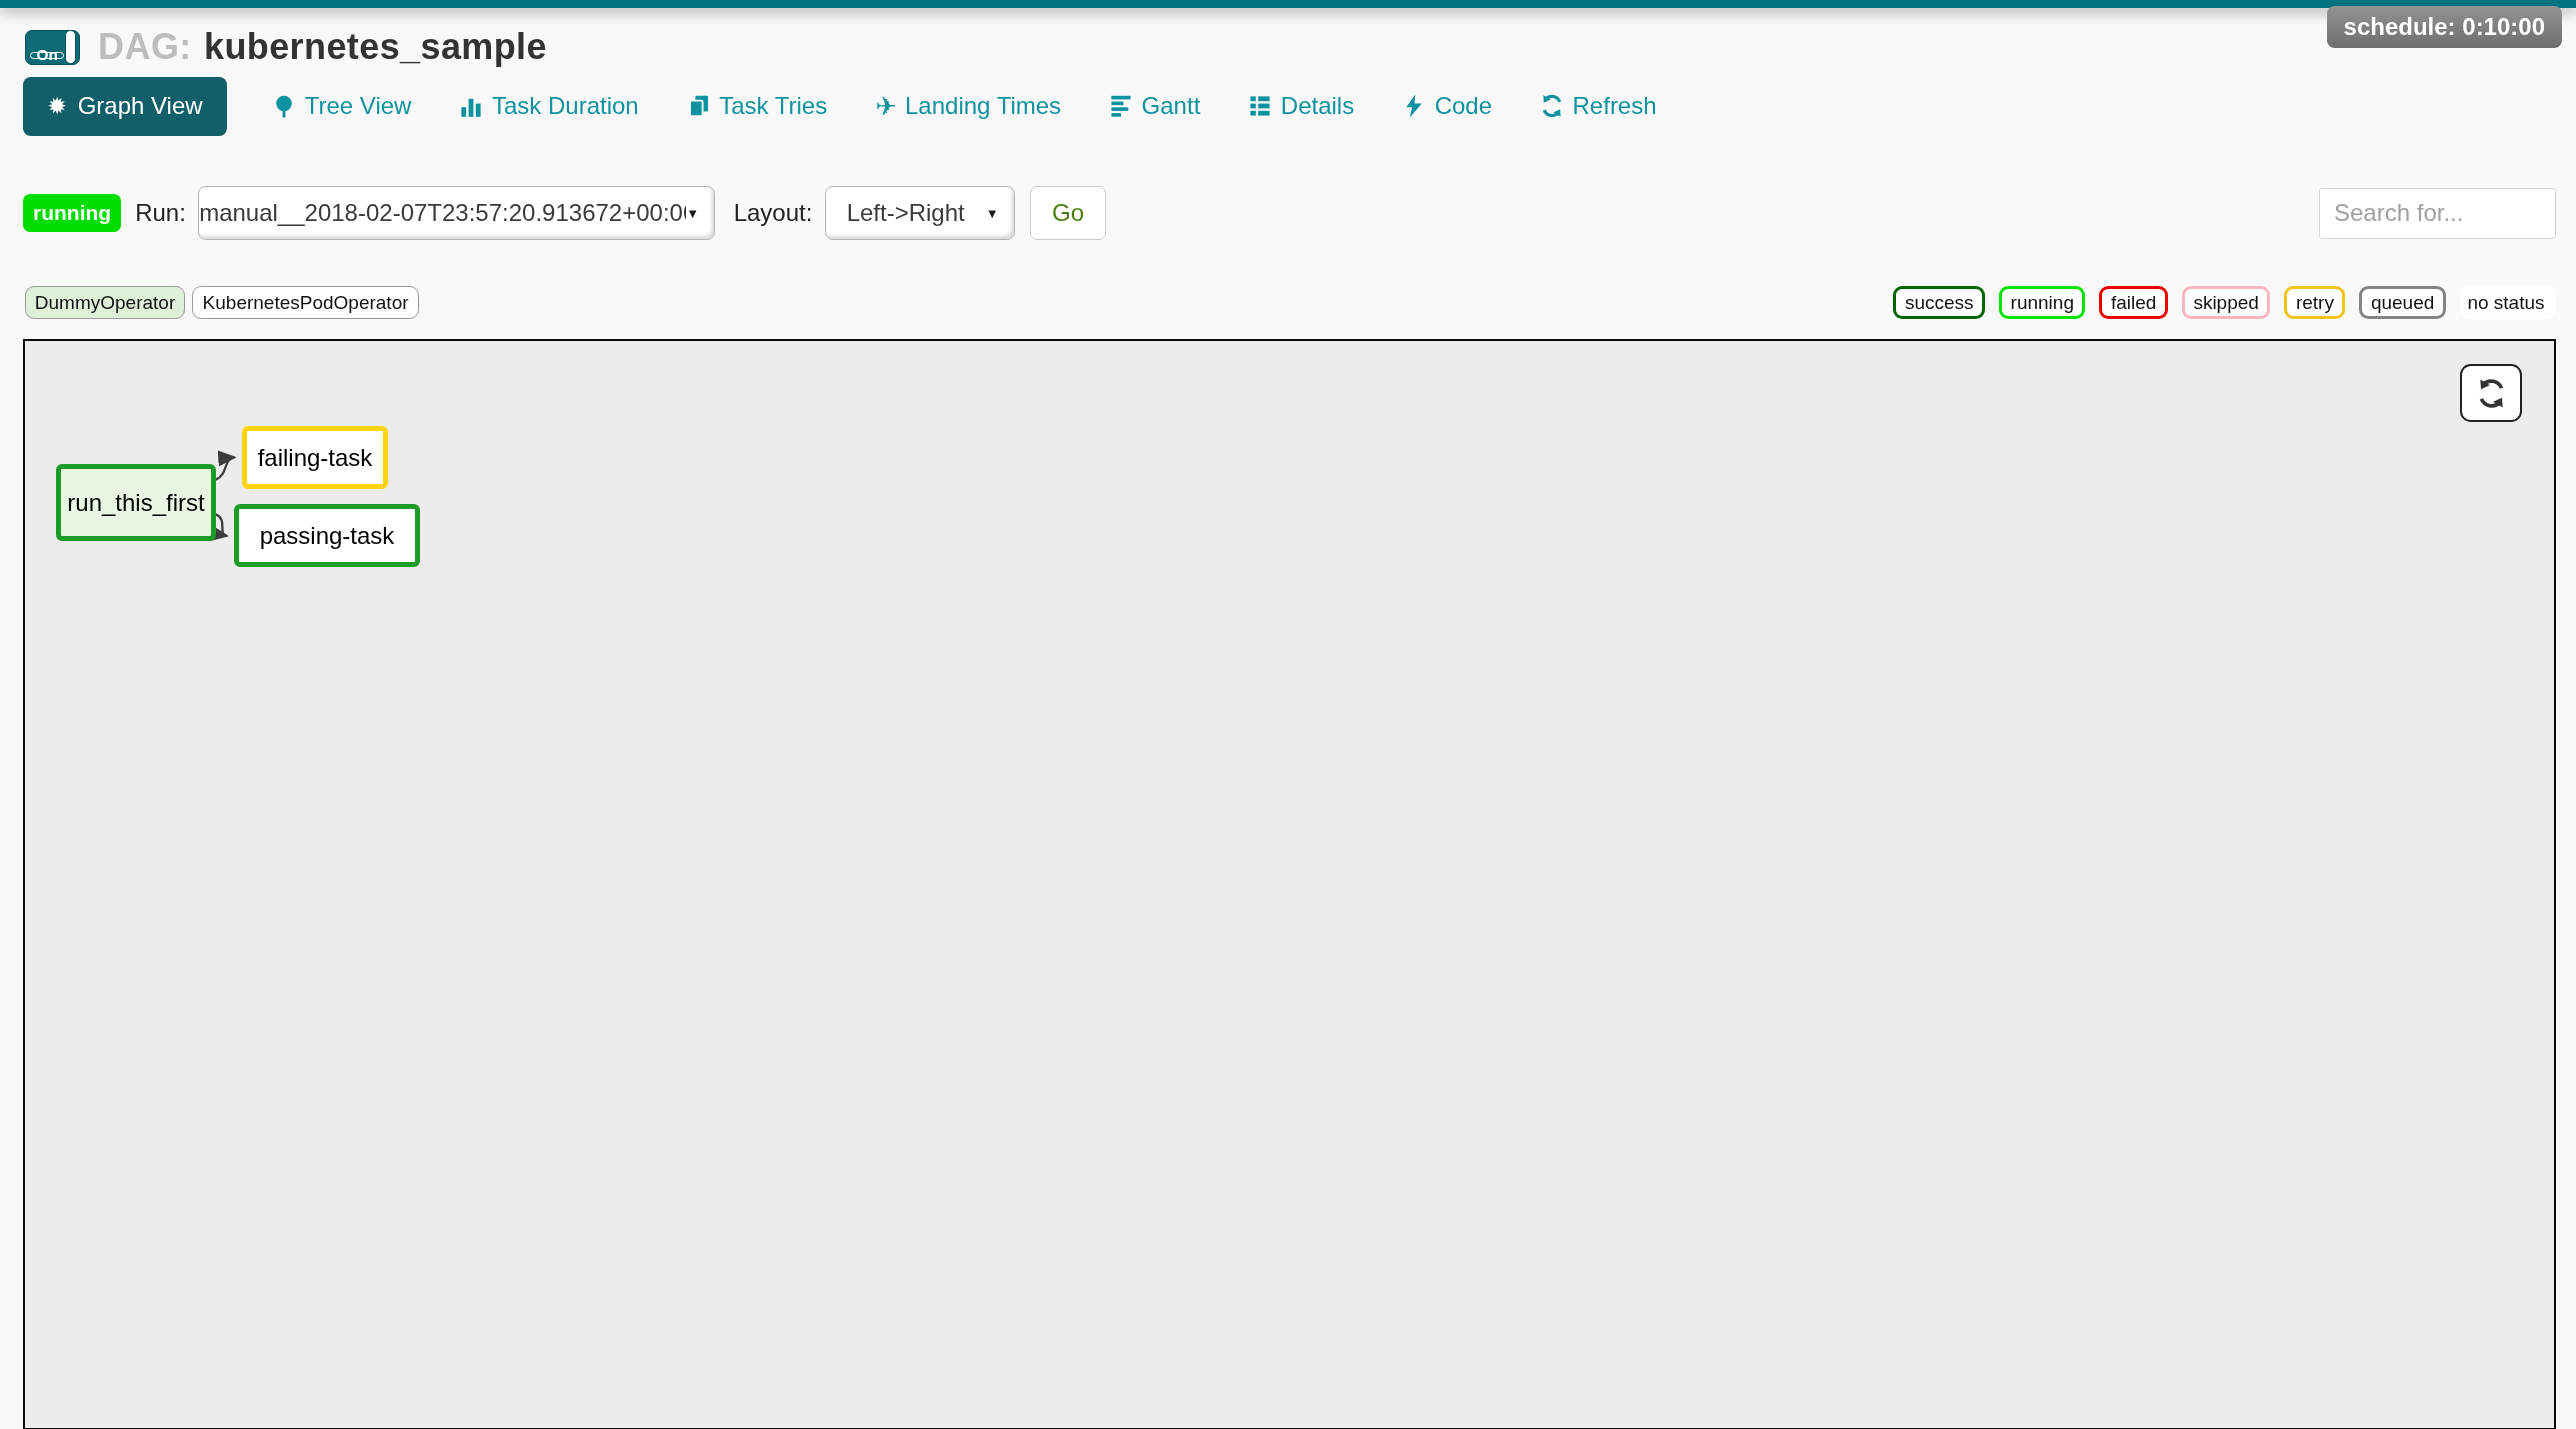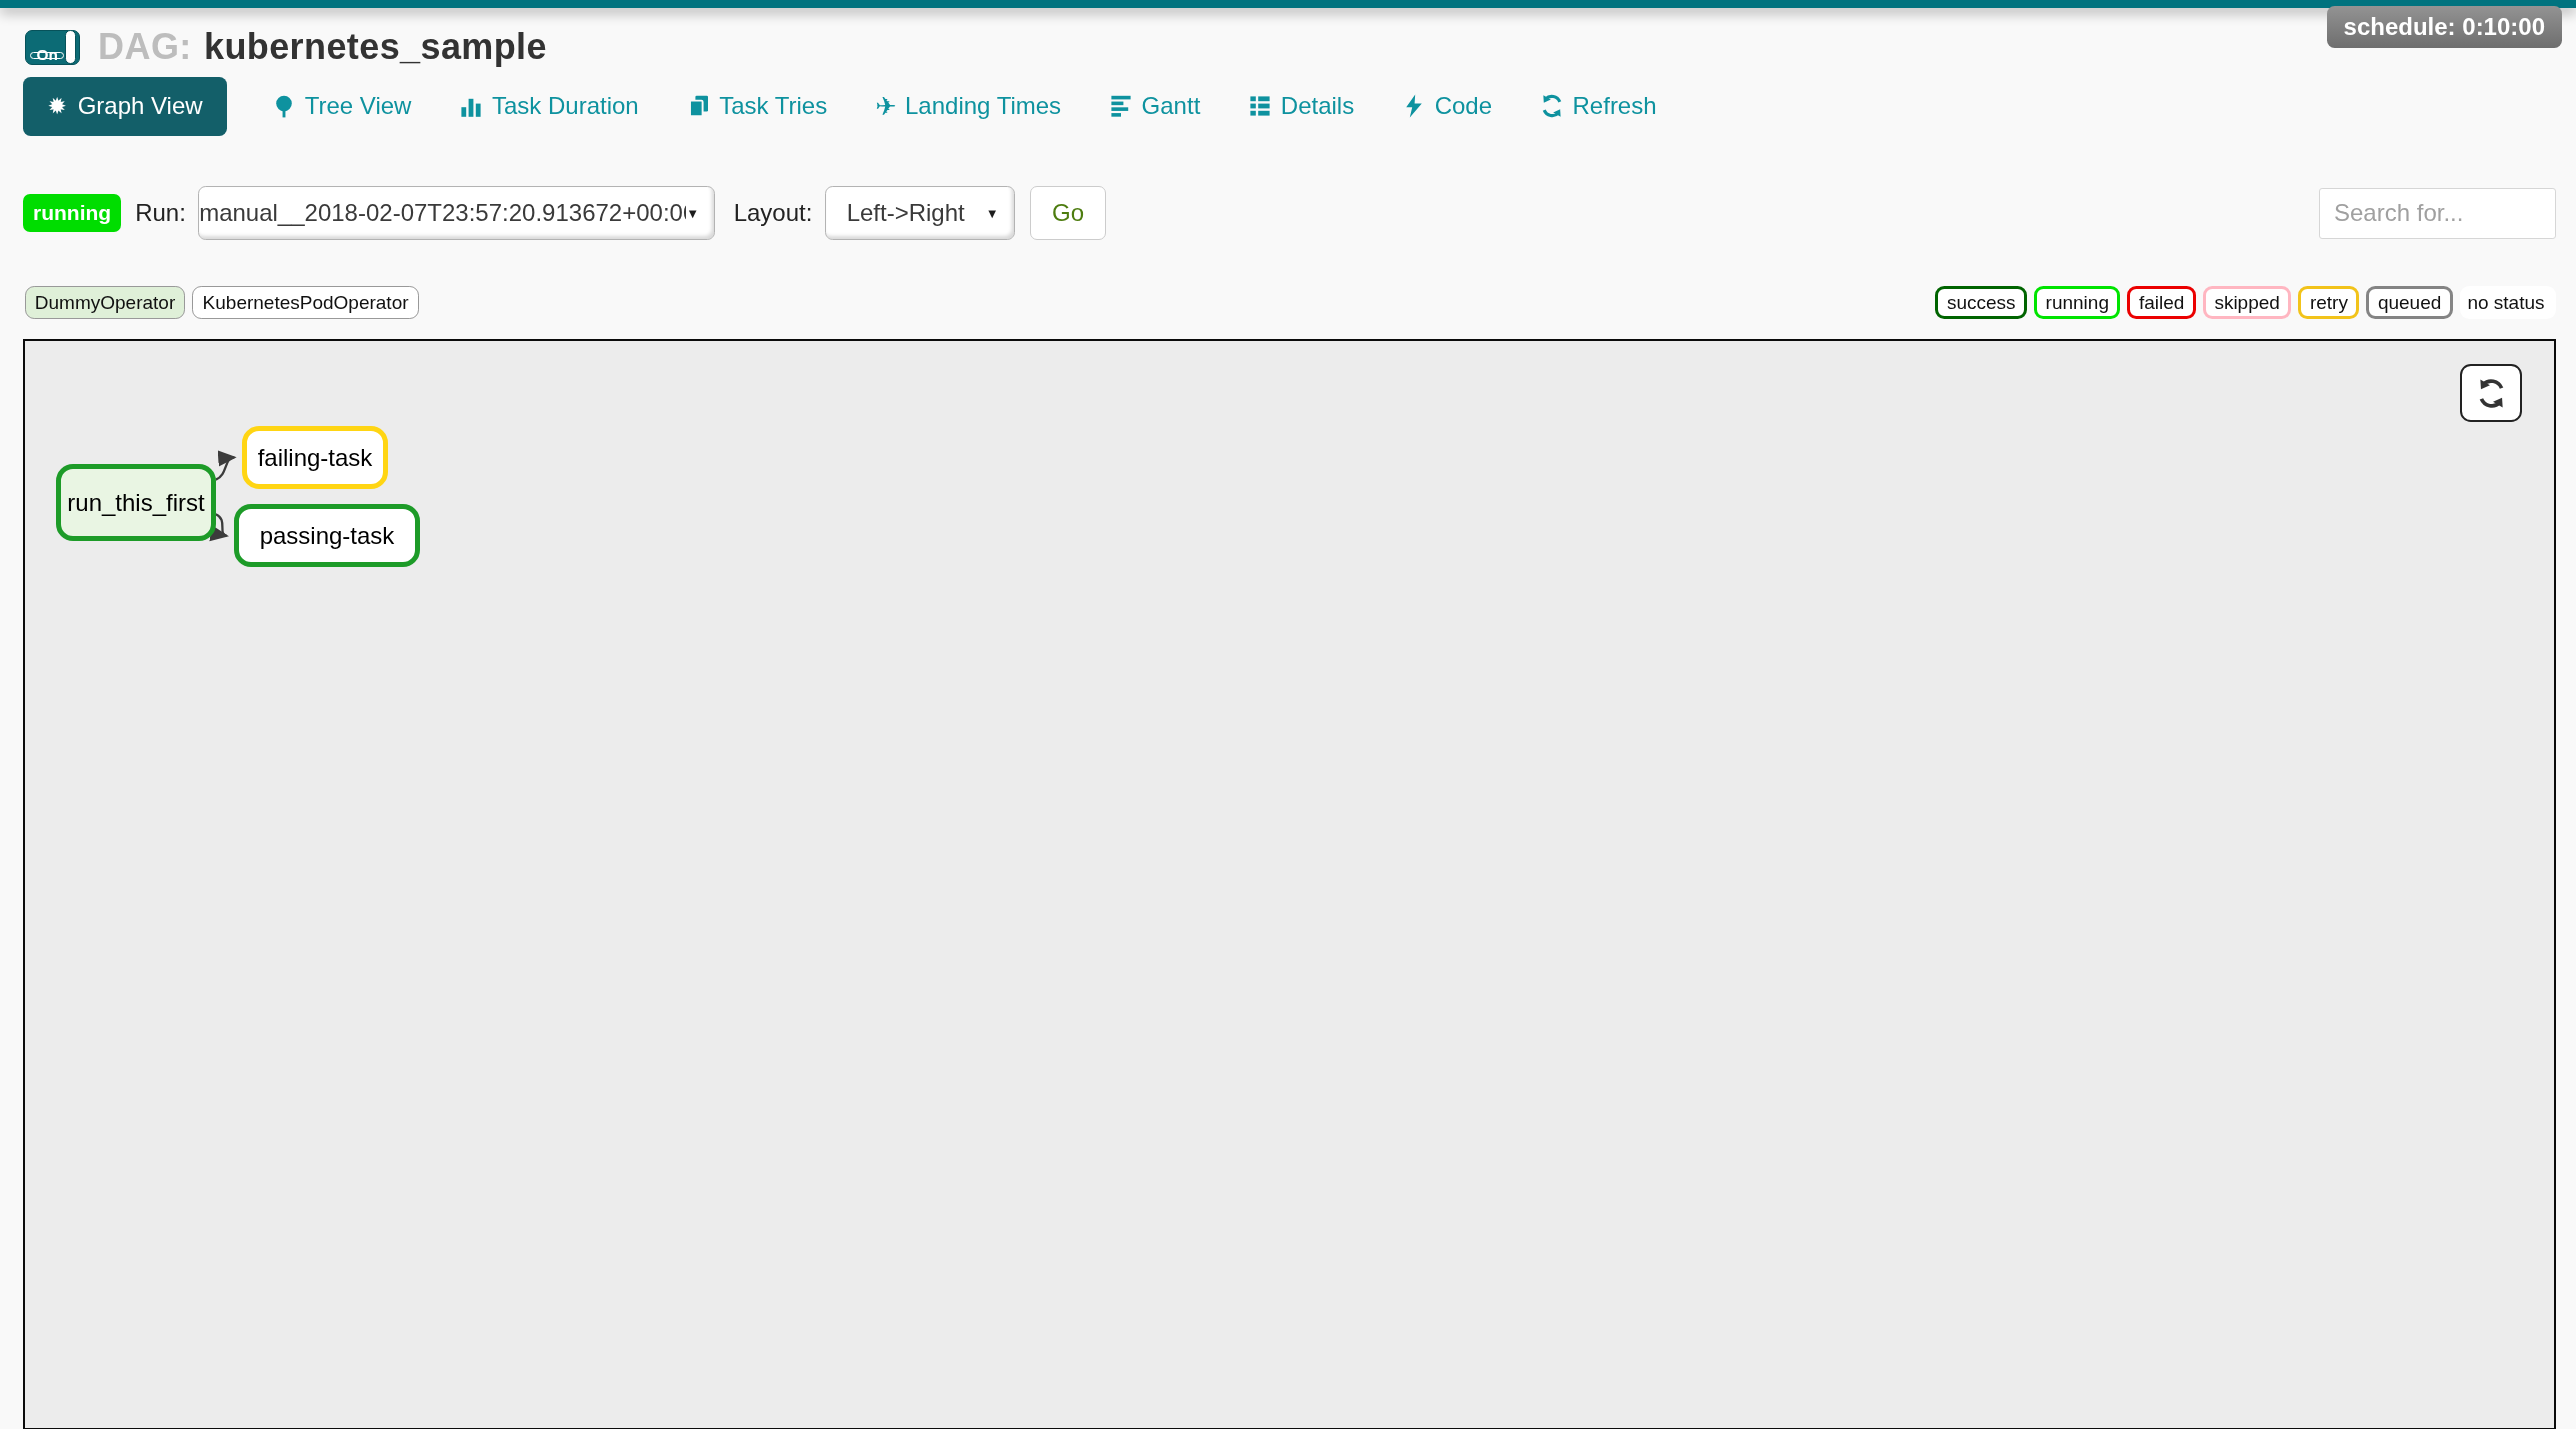--- a/index.html
+++ b/index.html
@@ -107,21 +107,21 @@
   .legend-row {
     position: absolute; top: 286px; left: 24.6px; right: 20px;
     display: flex; align-items: center; z-index: 2;
   }
   .op-chip {
     font-size: 19px; color: #111; background: #fff;
     border: 1.5px solid #999; border-radius: 9.2px;
     padding: 4.6px 9.2px; margin-right: 7px; white-space: nowrap;
   }
   .op-chip.dummy { background: #dff0d8; }
-  .status-chips { margin-left: auto; display: flex; align-items: center; gap: 7px; }
+  .status-chips { margin-left: auto; display: flex; align-items: center; gap: 14px; }
   .status-chip {
     font-size: 19px; color: #111; background: #fff;
     border: 3.8px solid transparent; border-radius: 9.2px;
     padding: 2.3px 8.5px; white-space: nowrap;
   }
   .st-success { border-color: #006400; }
   .st-running { border-color: #00e400; }
   .st-failed  { border-color: #eb0000; }
   .st-skipped { border-color: #ffb6c1; }
   .st-retry   { border-color: #f2c31a; }
@@ -138,21 +138,21 @@
     background: #fff; border: 2.3px solid #222; border-radius: 10.8px;
     display: flex; align-items: center; justify-content: center;
     color: #333; cursor: pointer;
   }
   .graph-refresh-btn svg { width: 31px; height: 31px; }
 
   .edges { position: absolute; top: 0; left: 0; width: 100%; height: 100%; pointer-events: none; }
 
   .node {
     position: absolute; display: flex; align-items: center; justify-content: center;
-    font-size: 24px; color: #000; background: #fff; border-radius: 17px;
+    font-size: 24px; color: #000; background: #fff; border-radius: 6px;
     cursor: pointer; white-space: nowrap;
   }
   .node-run     { left: 31px;  top: 123px; width: 160px; height: 77px; border: 5.4px solid #1d9b28; background: #e9f5e3; }
   .node-failing { left: 217px; top: 85px; width: 146px; height: 63px; border: 5.4px solid #ffd513; }
   .node-passing { left: 209px; top: 163px; width: 186px; height: 63px; border: 5.4px solid #1d9b28; }
 </style>
 </head>
 <body>
 
 <div class="top-strip"></div>

